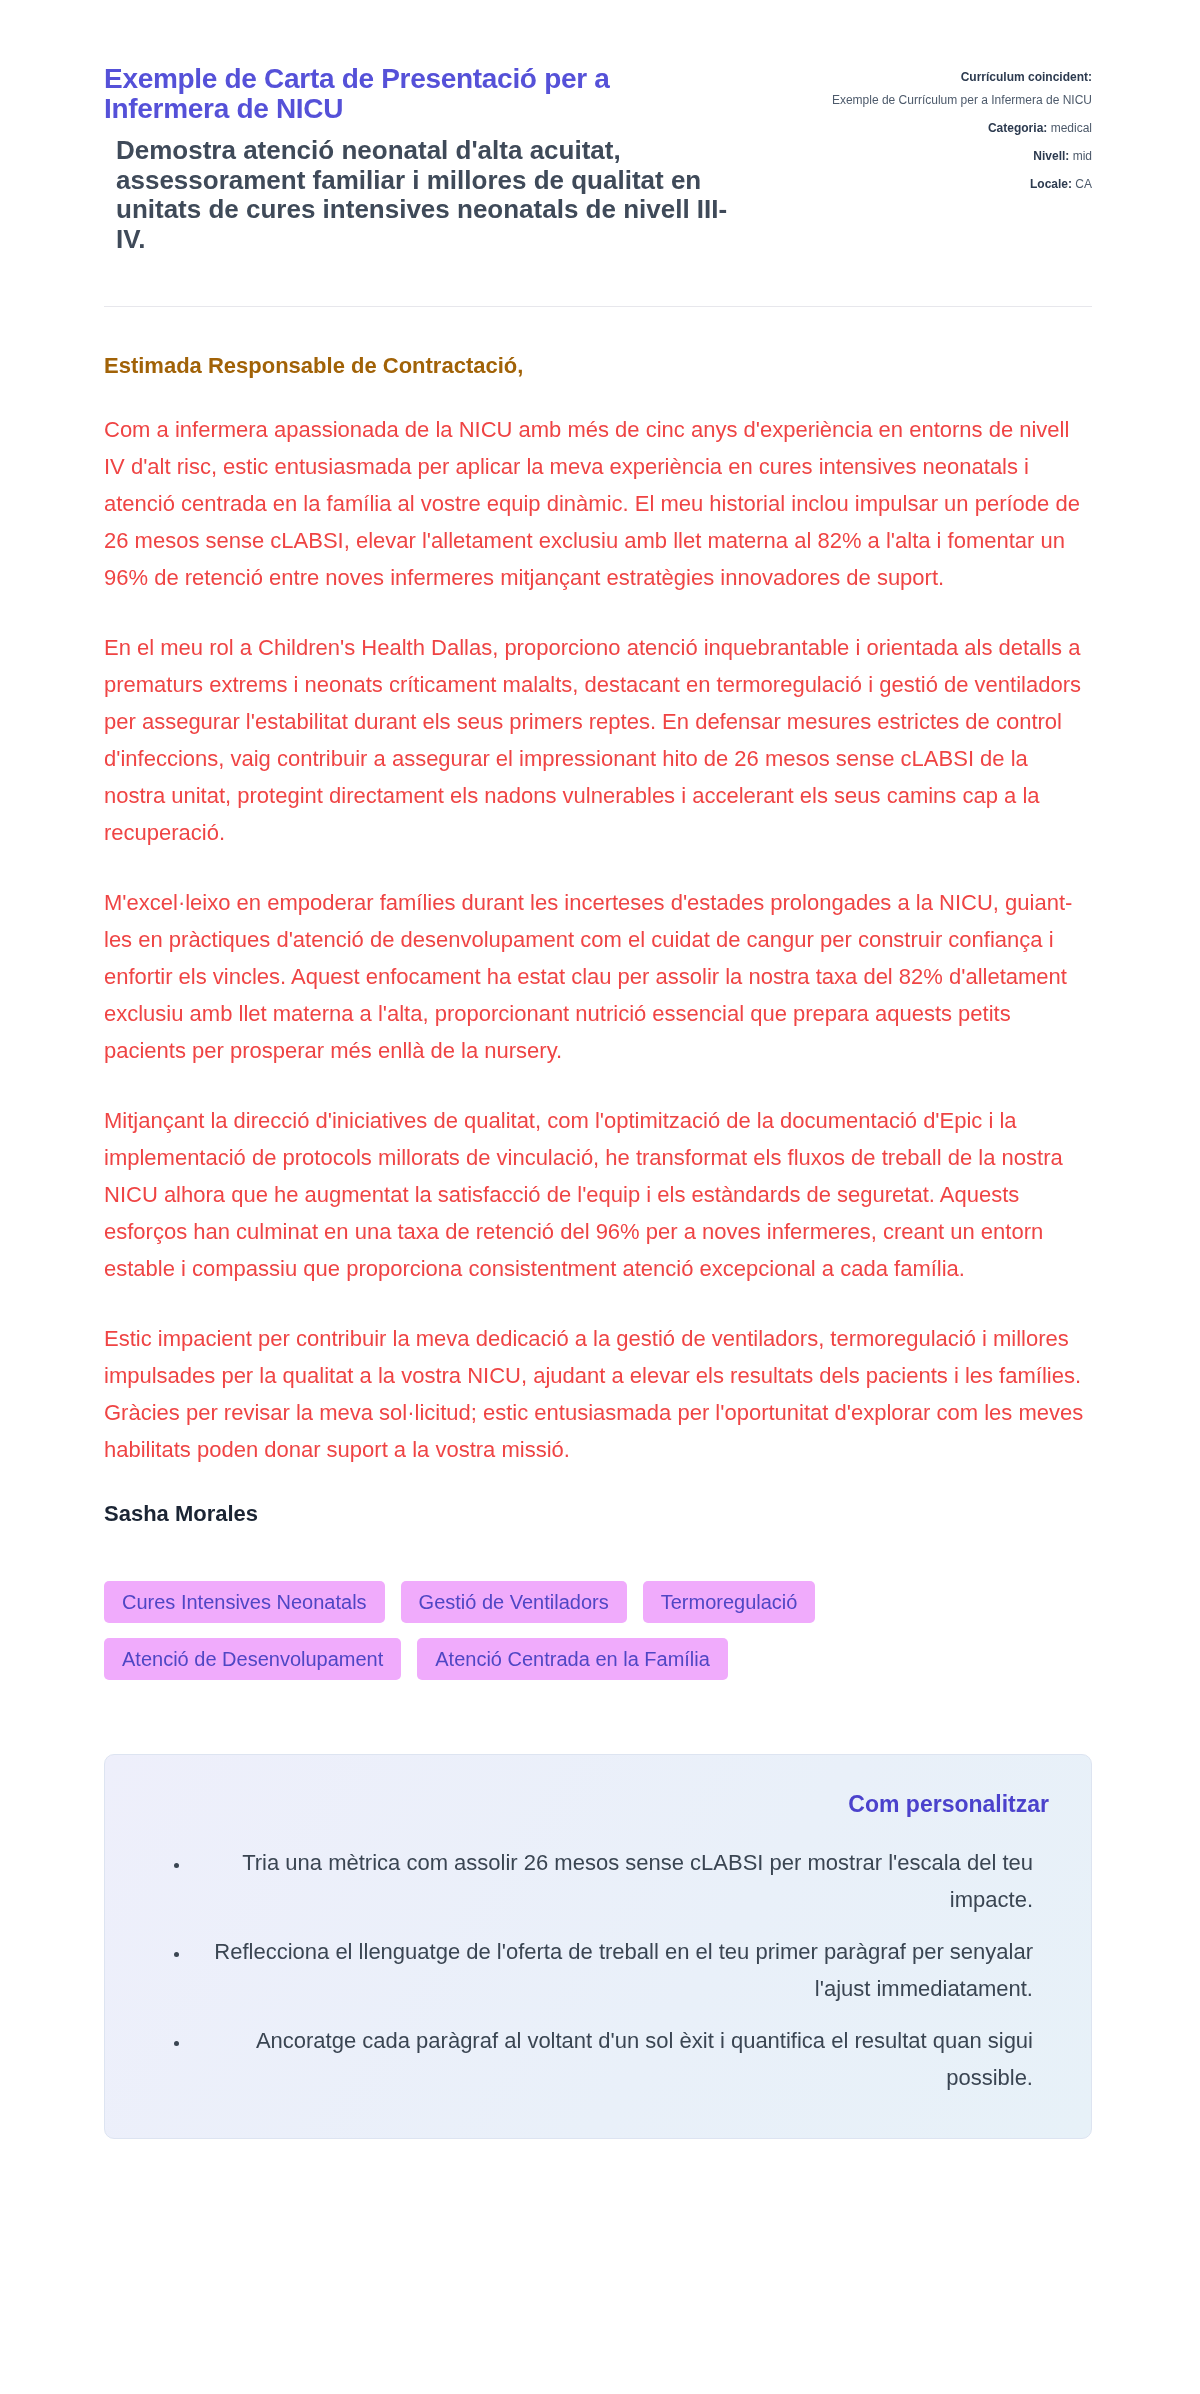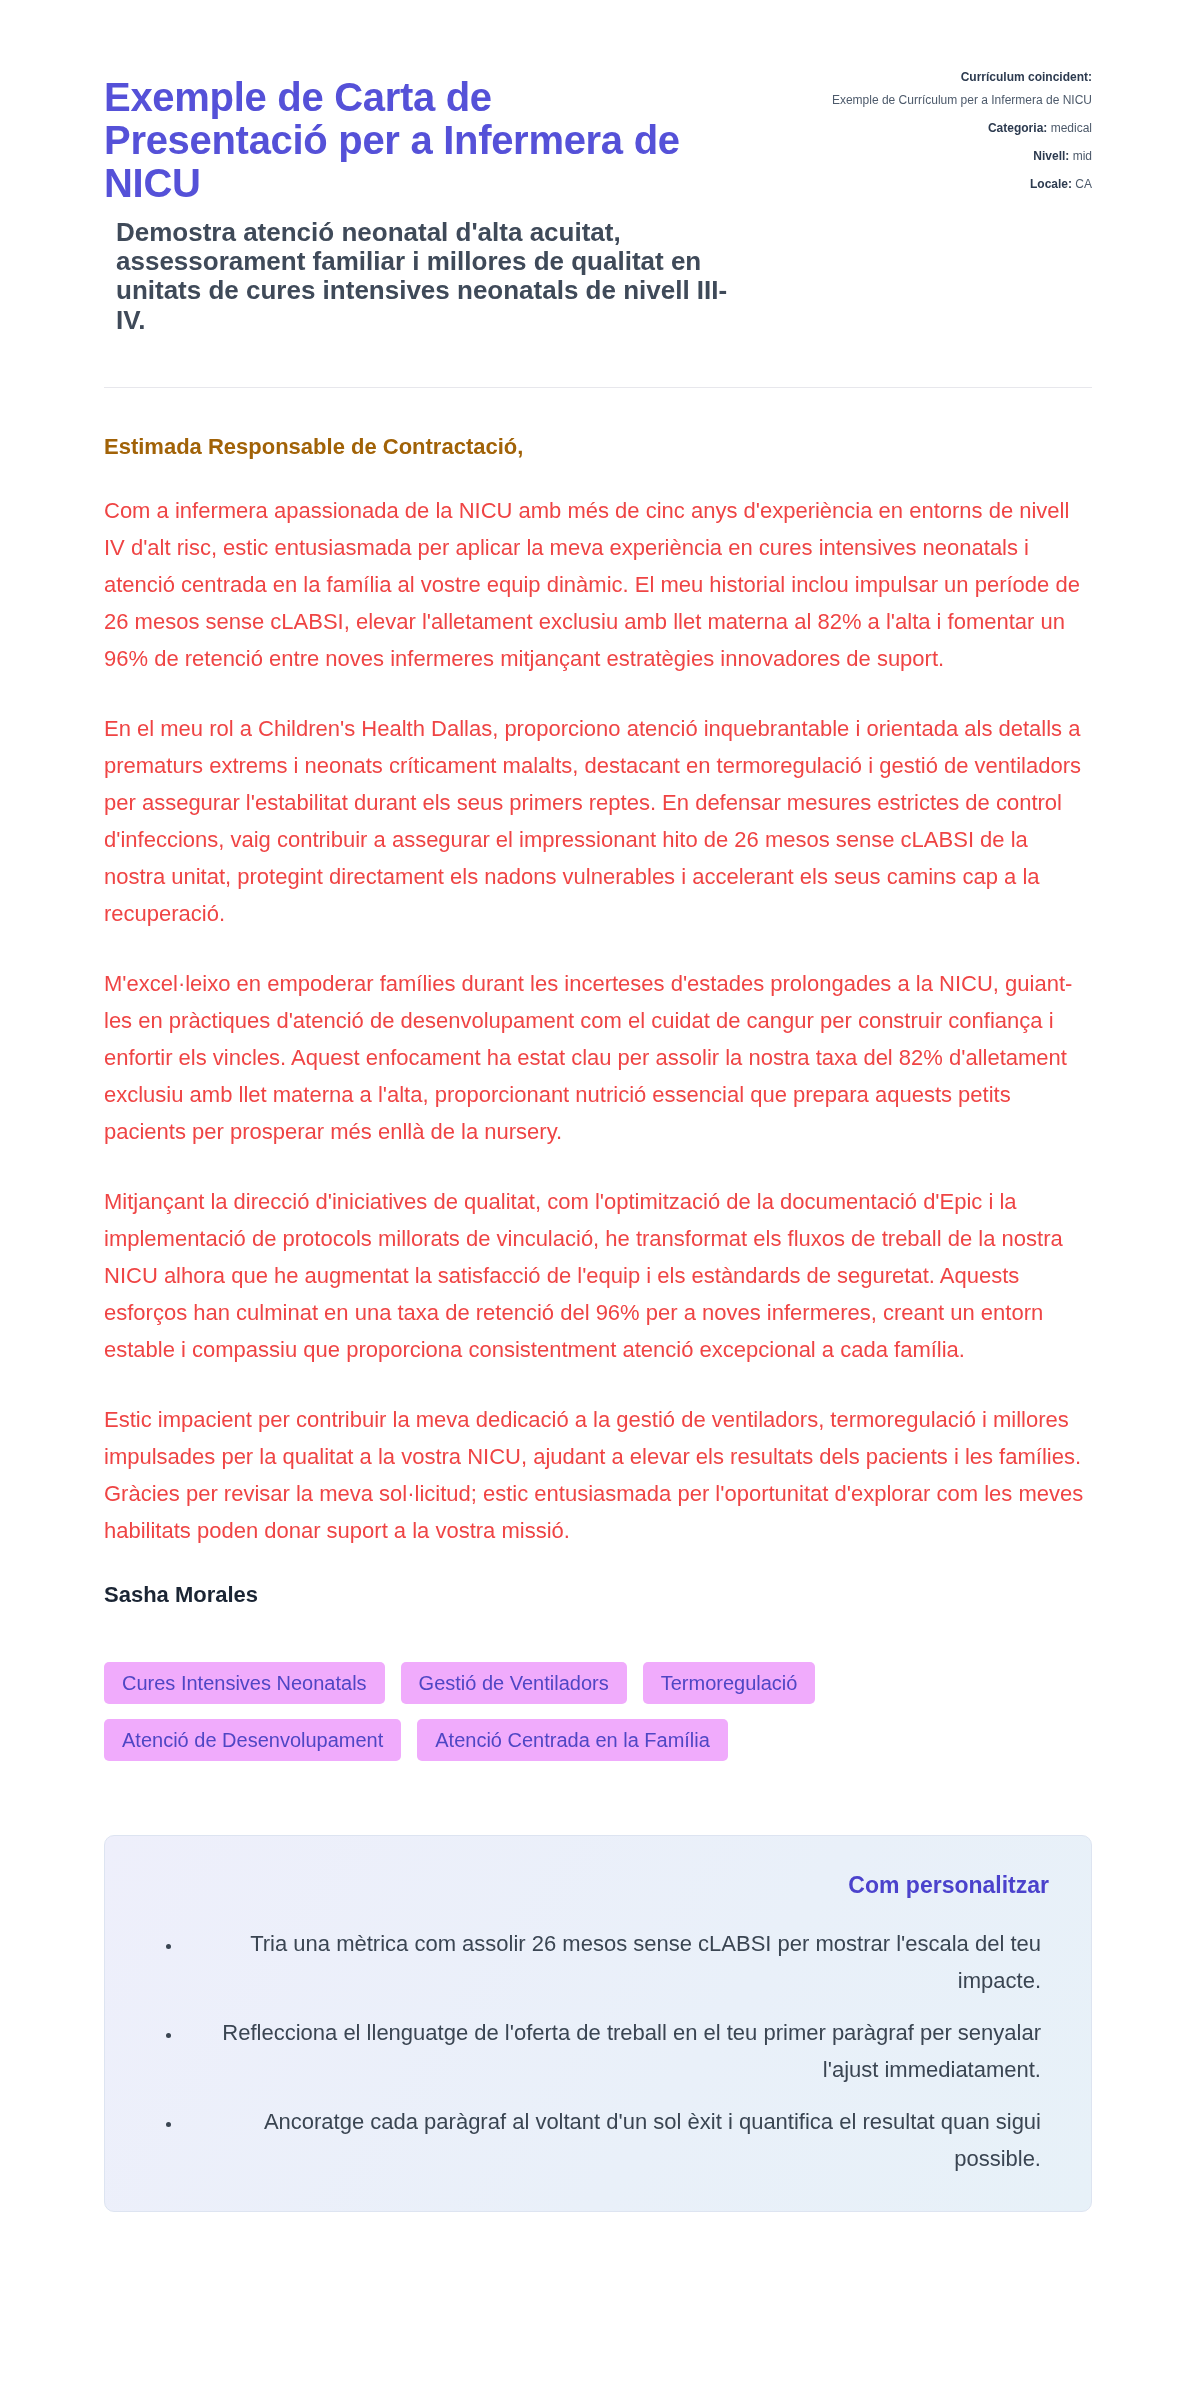--- a/index.html
+++ b/index.html
@@ -23,23 +23,23 @@
 
   
   .header {
     display: flex;
     justify-content: space-between;
     align-items: flex-start;
     gap: 30px;
   }
   .header-left { flex: 1 1 auto; }
   .doc-title {
-    margin: 12px 0 12px 0;
+    margin: 0 0 12px 0;
     max-width: 600px;
-    font-size: 40px;
+    font-size: 28px;
     line-height: 1.08;
     font-weight: 700;
     letter-spacing: -0.3px;
     color: #5551d8;
   }
   .doc-subtitle {
     margin: 12px;
     max-width: 640px;
     font-size: 26px;
     line-height: 1.13;
@@ -119,21 +119,21 @@
     padding: 36px 42px 26px 42px;
     text-align: right;
   }
   .tips-title {
     margin: 0 0 26px 0;
     font-size: 23px;
     font-weight: 700;
     color: #4b42cc;
   }
   .tips-list {
-    margin: 8px;
+    margin: 16px;
     padding-left: 28px;
   }
   .tips-list li {
     font-size: 22px;
     line-height: 37px;
     color: #3a4552;
     margin-bottom: 15px;
     padding-left: 4px;
   }
   .tips-list li::marker { color: #3a4552; font-size: 18px; }

